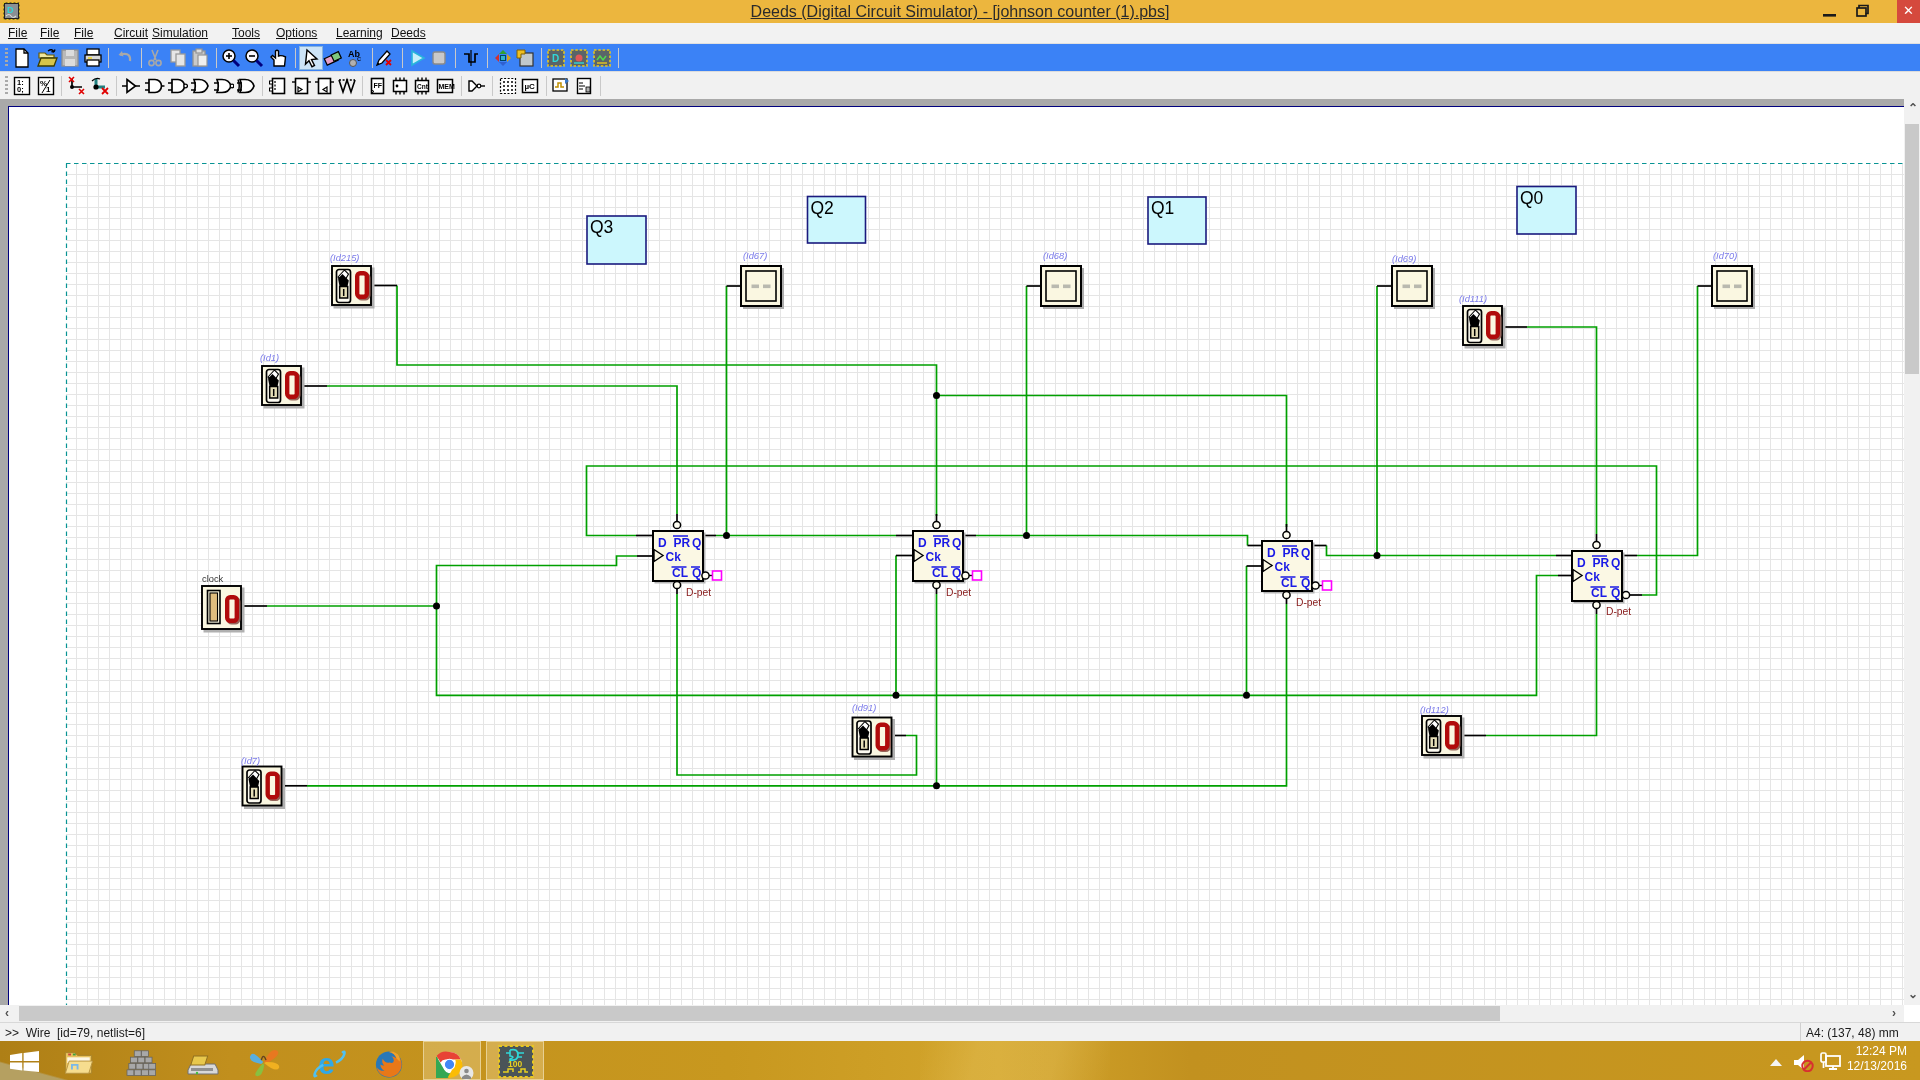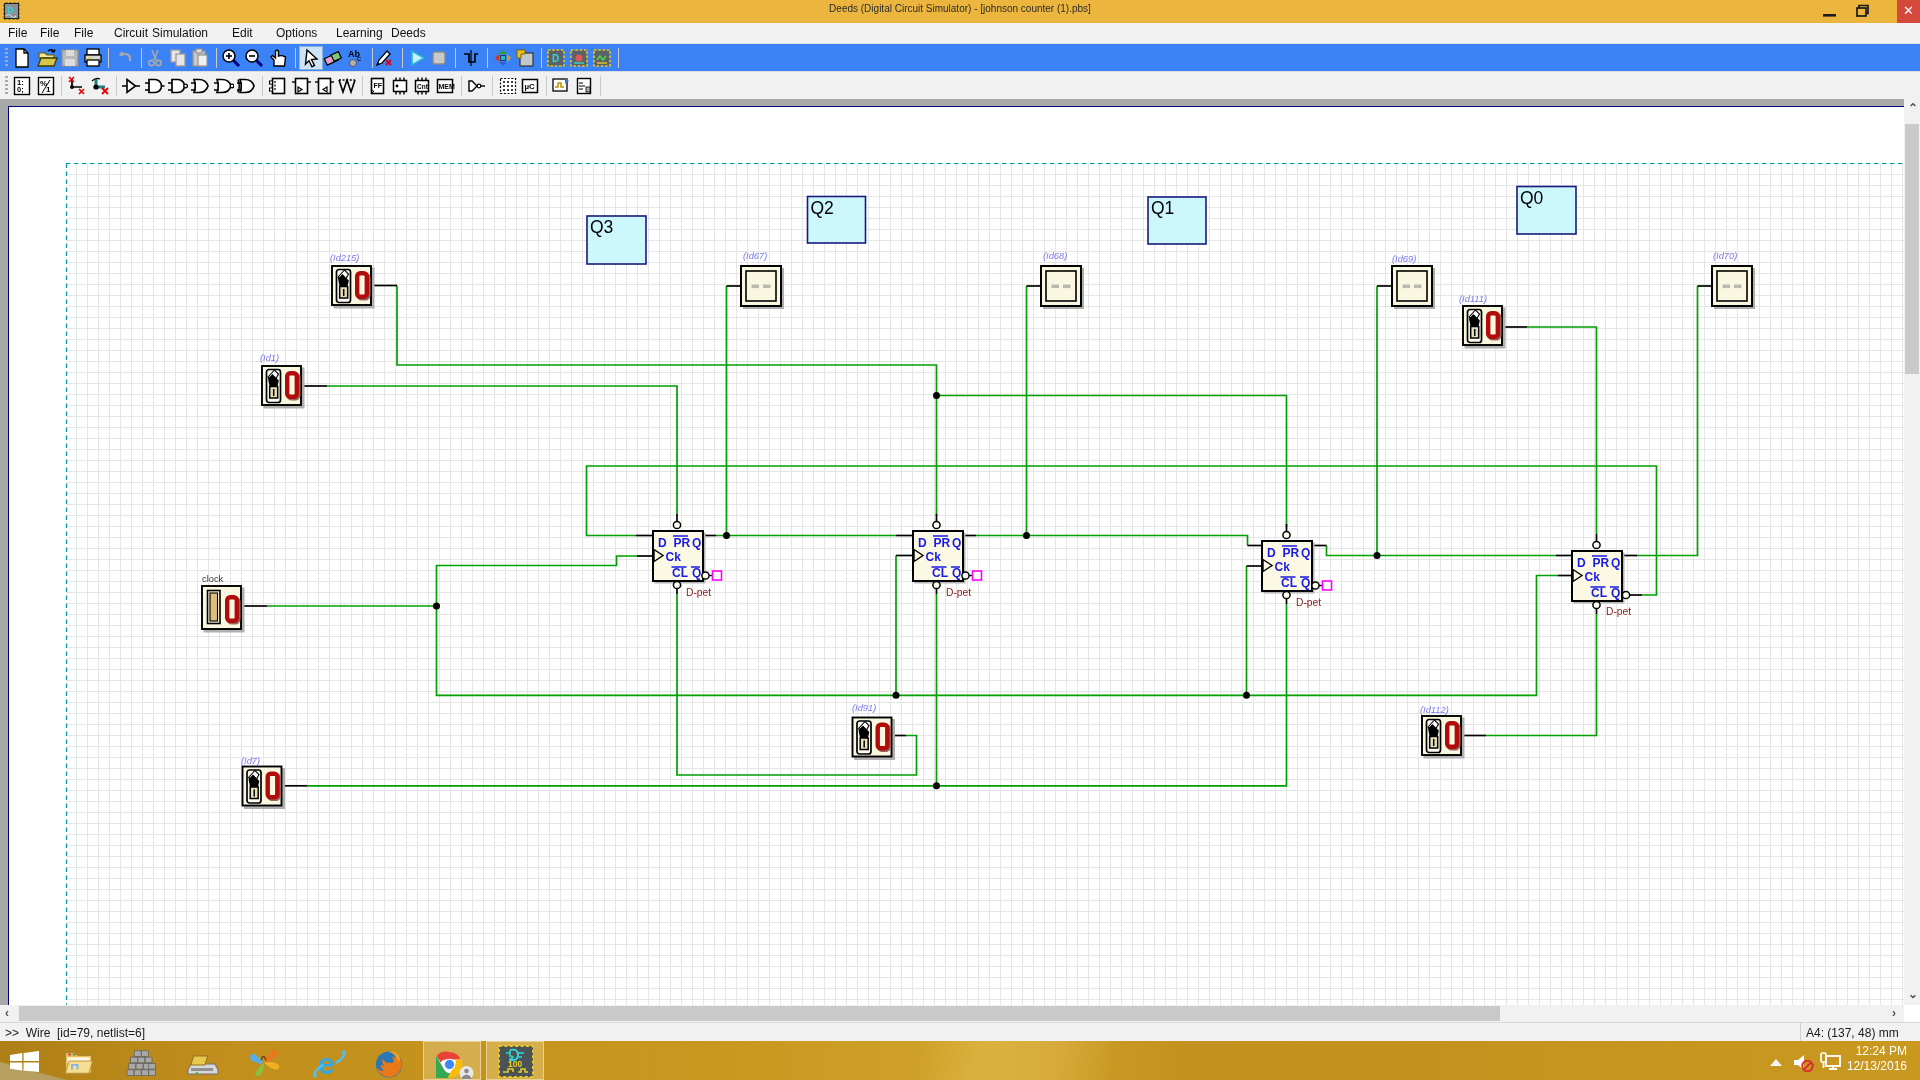--- a/index.html
+++ b/index.html
@@ -1,27 +1,27 @@
 <!DOCTYPE html>
 <html><head>
 <meta charset="utf-8">
 <style>
   * { margin:0; padding:0; box-sizing:border-box; }
   html,body { width:1920px; height:1080px; overflow:hidden; background:#fff;
     font-family:"Liberation Sans", sans-serif; }
   #titlebar { position:absolute; left:0; top:0; width:1920px; height:23px;
     background:#ecb63e; z-index:6; }
   #titletext { position:absolute; left:0; top:3px; width:1920px; text-align:center;
-    font-size:10px; color:#2b2b2b; }
+    font-size:16px; color:#2b2b2b;text-decoration:underline; }
   #appicon { position:absolute; left:3px; top:2px; width:17px; height:18px; }
   #btnclose { position:absolute; right:0px; top:0px; width:23px; height:24px;
     background:#d5493d; color:#fff; font-size:13px; text-align:center; line-height:22px; }
   #menubar { position:absolute; left:0; top:23px; width:1920px; height:20px;
     background:#f2f2f2; z-index:6; font-size:12px; color:#111; }
-  .mi { position:absolute; top:3px; }
+  .mi { position:absolute; top:3px;text-decoration:underline; }
   #tb1 { position:absolute; left:0; top:43px; width:1920px; height:28px;
     background:#3b82f6; border-top:1px solid #e0e0e0; z-index:6; }
   #tb2 { position:absolute; left:0; top:71px; width:1920px; height:28px;
     background:#f1f1f1; border-top:1px solid #dcdcdc; z-index:6; }
   .grip { position:absolute; left:5px; top:4px; width:3px; height:20px;
     background-image:repeating-linear-gradient(#aaa 0 2px, transparent 2px 4px); }
   .sep { position:absolute; top:4px; width:1px; height:20px; background:#c9c9c9; }
   .ico { position:absolute; top:3px; width:22px; height:22px; }
   #canvasarea { position:absolute; left:0; top:99px; width:1920px; height:906px;
     background:#a9a9a9; z-index:1; }
@@ -67,21 +67,21 @@
     </div>
   <div id="btnclose">✕</div>
 </div>
 
 <div id="menubar">
   <span class="mi" style="left:8px">File</span>
   <span class="mi" style="left:40px">File</span>
   <span class="mi" style="left:74px">File</span>
   <span class="mi" style="left:114px">Circuit</span>
   <span class="mi" style="left:152px">Simulation</span>
-  <span class="mi" style="left:232px">Edit</span>
+  <span class="mi" style="left:232px">Tools</span>
   <span class="mi" style="left:276px">Options</span>
   <span class="mi" style="left:336px">Learning</span>
   <span class="mi" style="left:391px">Deeds</span>
 </div>
 
 <div id="tb1">
     <div class="grip"></div>
     <svg class="ico" style="left:11px" viewBox="0 0 22 22">
       <path d="M5 2 h8 l4 4 v14 h-12 z" fill="#fff" stroke="#000" stroke-width="1.3"></path>
       <path d="M13 2 v4 h4" fill="none" stroke="#000" stroke-width="1.3"></path>

